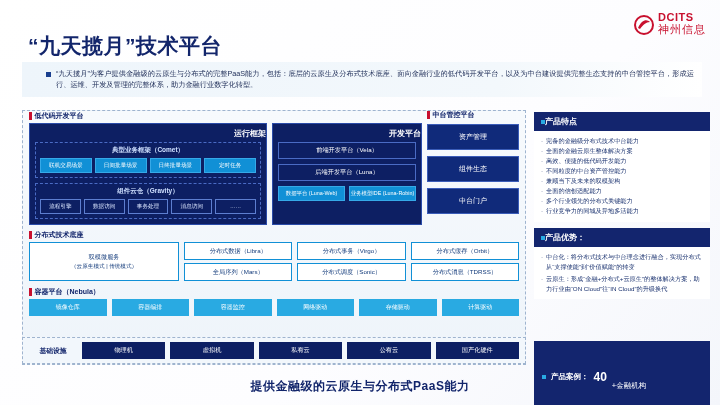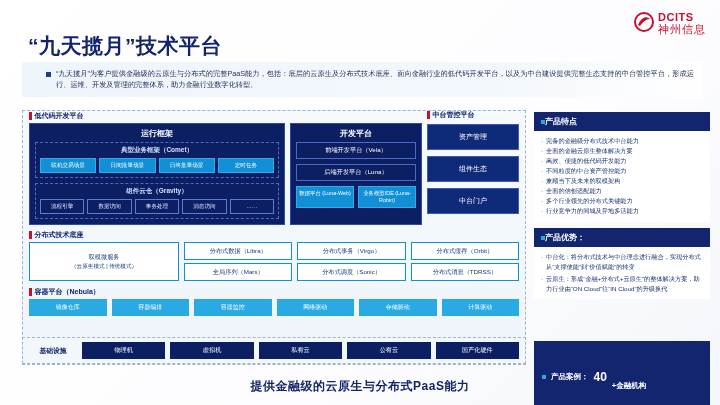--- a/index.html
+++ b/index.html
@@ -5,21 +5,21 @@
   * { box-sizing: border-box; margin:0; padding:0; }
   body {
     width:720px; height:405px; overflow:hidden;
     font-family:"Liberation Sans", sans-serif;
     background:#ffffff;
     position:relative;
   }
   .slide { position:absolute; inset:0; background:linear-gradient(135deg,#ffffff 0%,#fdfdff 60%,#f4f6fb 100%); }
 
   
-  .logo { position:absolute; top:12px; right:14px; display:flex; align-items:flex-start; gap:4px; }
+  .logo { position:absolute; top:12px; right:14px; display:flex; align-items:flex-end; gap:4px; }
   .logo-mark { width:20px; height:20px; position:relative; }
   .logo-text { display:flex; flex-direction:column; line-height:1; }
   .logo-en { font-size:11px; font-weight:bold; color:#c8102e; letter-spacing:.5px; }
   .logo-cn { font-size:11px; color:#c8102e; letter-spacing:1px; margin-top:1px; }
 
   
   .title { position:absolute; top:32px; left:28px; font-size:21px; font-weight:bold; color:#12256b; letter-spacing:.5px; }
 
   
   .intro { position:absolute; top:62px; left:22px; right:18px; background:linear-gradient(90deg,#eef5fb 0%,#f3f8fc 70%,#ffffff 100%); padding:6px 8px 7px 24px; }
@@ -31,21 +31,21 @@
   .frame { position:absolute; top:110px; left:22px; width:504px; height:255px; border:1px dashed #9fb4cf; background:linear-gradient(180deg,#f7fafd 0%,#eef4fa 100%); }
   .frame-title { text-align:center; font-size:8.5px; font-weight:bold; color:#12256b; padding:5px 0 4px; }
 
   .sec-label { display:flex; align-items:center; gap:3px; font-size:7px; font-weight:bold; color:#12256b; margin:0 0 2px 6px; }
   .sec-bar { width:2.5px; height:8px; background:#c8102e; }
 
   .dark-row { display:flex; gap:5px; padding:0 6px; }
 
   
   .navy { background:#0d1f63; border:1px solid #2a4ba8; }
-  .navy-head { text-align:center; color:#fff; font-size:8px; font-weight:bold; padding:4px 0 3px; }
+  .navy-head { text-align:right; color:#fff; font-size:8px; font-weight:bold; padding:4px 0 3px; }
 
   .dashbox { border:1px dashed #4a6bc4; margin:0 5px 5px; padding:3px 4px 4px; }
   .dashbox-title { text-align:center; color:#cfe0ff; font-size:6.5px; font-weight:bold; margin-bottom:3px; }
   .chip-row { display:flex; gap:3px; }
   .chip { flex:1; text-align:center; font-size:5.6px; color:#ffffff; padding:2.5px 0; background:#1190d6; border:1px solid #36a9e8; white-space:nowrap; }
   .chip.outline { background:transparent; border:1px solid #5d7ed0; color:#dbe6ff; }
 
   .plain-row { display:flex; gap:4px; margin:0 5px 5px; }
   .plain { flex:1; text-align:center; font-size:6.2px; color:#ffffff; border:1px solid #4a6bc4; padding:3px 0; }
   .plain.cyan { background:#1190d6; border-color:#36a9e8; font-size:5.4px; line-height:1.25; }
@@ -74,21 +74,21 @@
   .rp { position:absolute; left:534px; width:176px; }
   .rp-head { background:#13256e; color:#fff; font-size:8px; font-weight:bold; padding:4px 7px; display:flex; align-items:center; }
   .rp-sq { width:4px; height:4px; background:#29aae2; flex:0 0 auto; }
   .rp-body { background:#ffffff; padding:5px 7px 6px; }
   .rp-li { font-size:6.2px; color:#18306e; line-height:1.62; display:flex; gap:3px; }
   .rp-dot { flex:0 0 auto; }
   .rp-li.para { line-height:1.55; }
   .case { background:#13256e; color:#fff; padding:21px 8px; display:flex; align-items:center; gap:5px; }
   .case-label { font-size:7.5px; font-weight:bold; }
   .case-num { font-size:12px; font-weight:bold; }
-  .case-suffix { font-size:7.5px; font-weight:bold;margin-top:19px; }
+  .case-suffix { font-size:7.5px; font-weight:normal;margin-top:19px; }
 
   
   .footer { position:absolute; bottom:10px; left:0; right:0; text-align:center; font-size:12px; font-weight:bold; color:#12256b; letter-spacing:.5px; }
 </style>
 </head>
 <body>
 
 <div class="slide">
 
   <div class="logo">
@@ -138,21 +138,21 @@
           <div class="chip-row">
             <span class="chip outline">流程引擎</span>
             <span class="chip outline">数据访问</span>
             <span class="chip outline">事务处理</span>
             <span class="chip outline">消息访问</span>
             <span class="chip outline">……</span>
           </div>
         </div>
       </div>
 
-      <div class="navy" style="width:132px;">
+      <div class="navy" style="width:150px;">
         <div class="navy-head">开发平台</div>
         <div class="plain-row">
           <span class="plain">前端开发平台（Vela）</span>
         </div>
         <div class="plain-row">
           <span class="plain">后端开发平台（Luna）</span>
         </div>
         <div class="plain-row">
           <span class="plain cyan">
             <span>数据平台</span>

